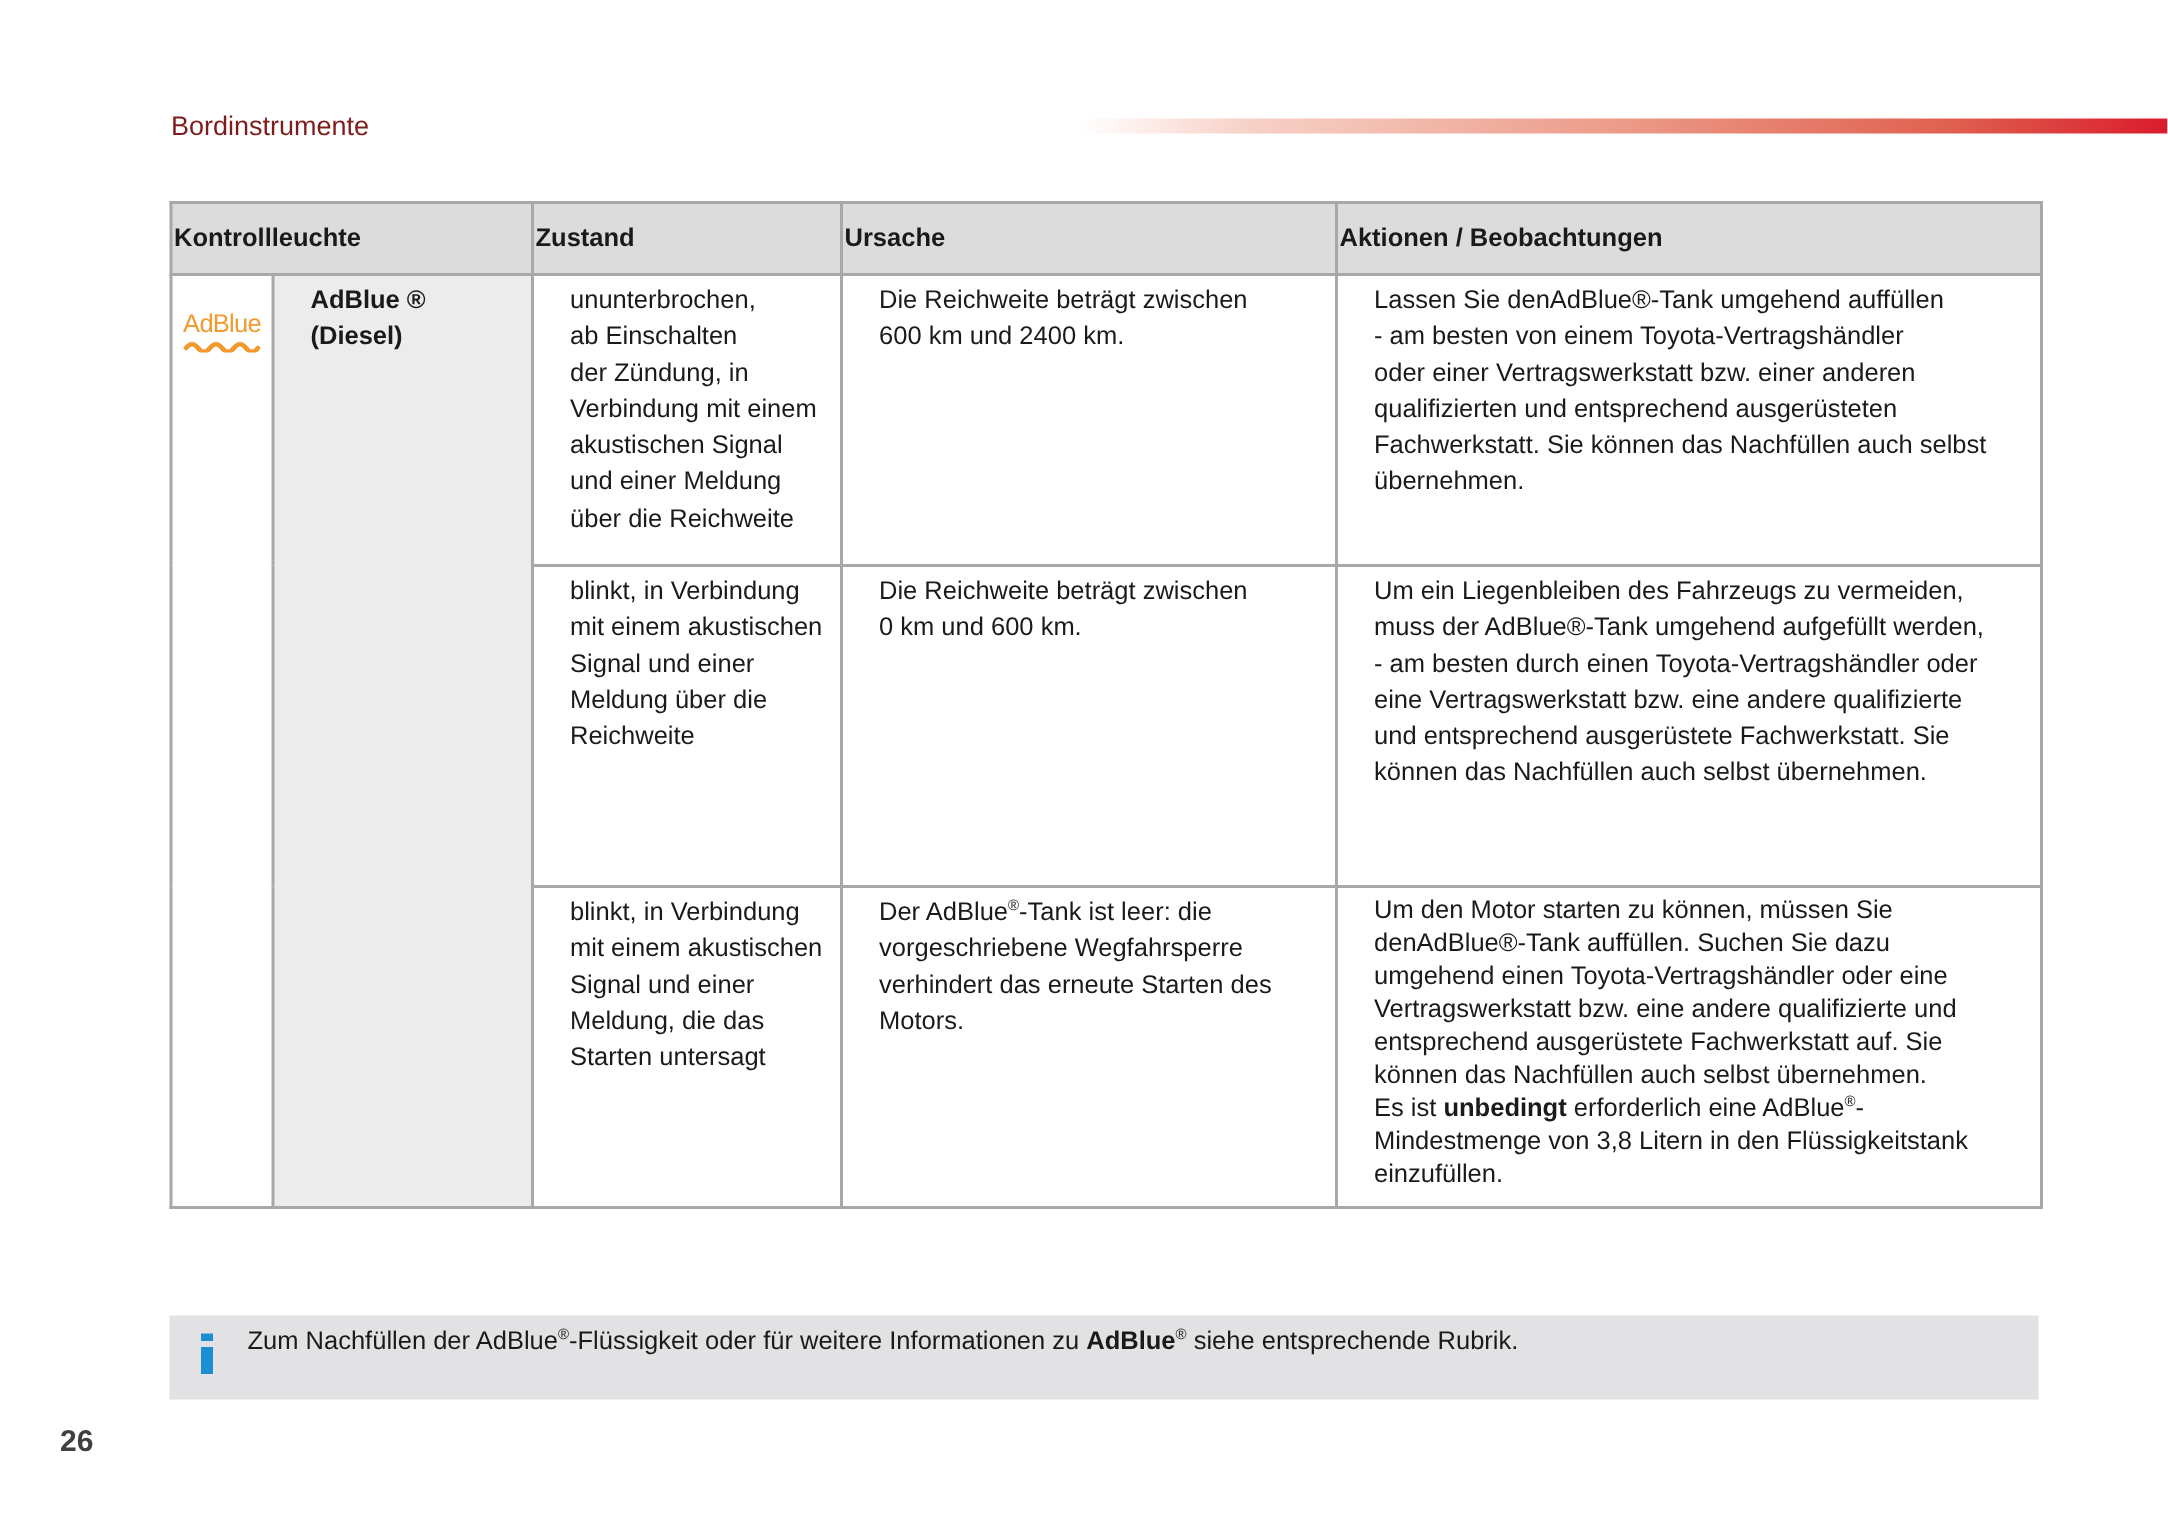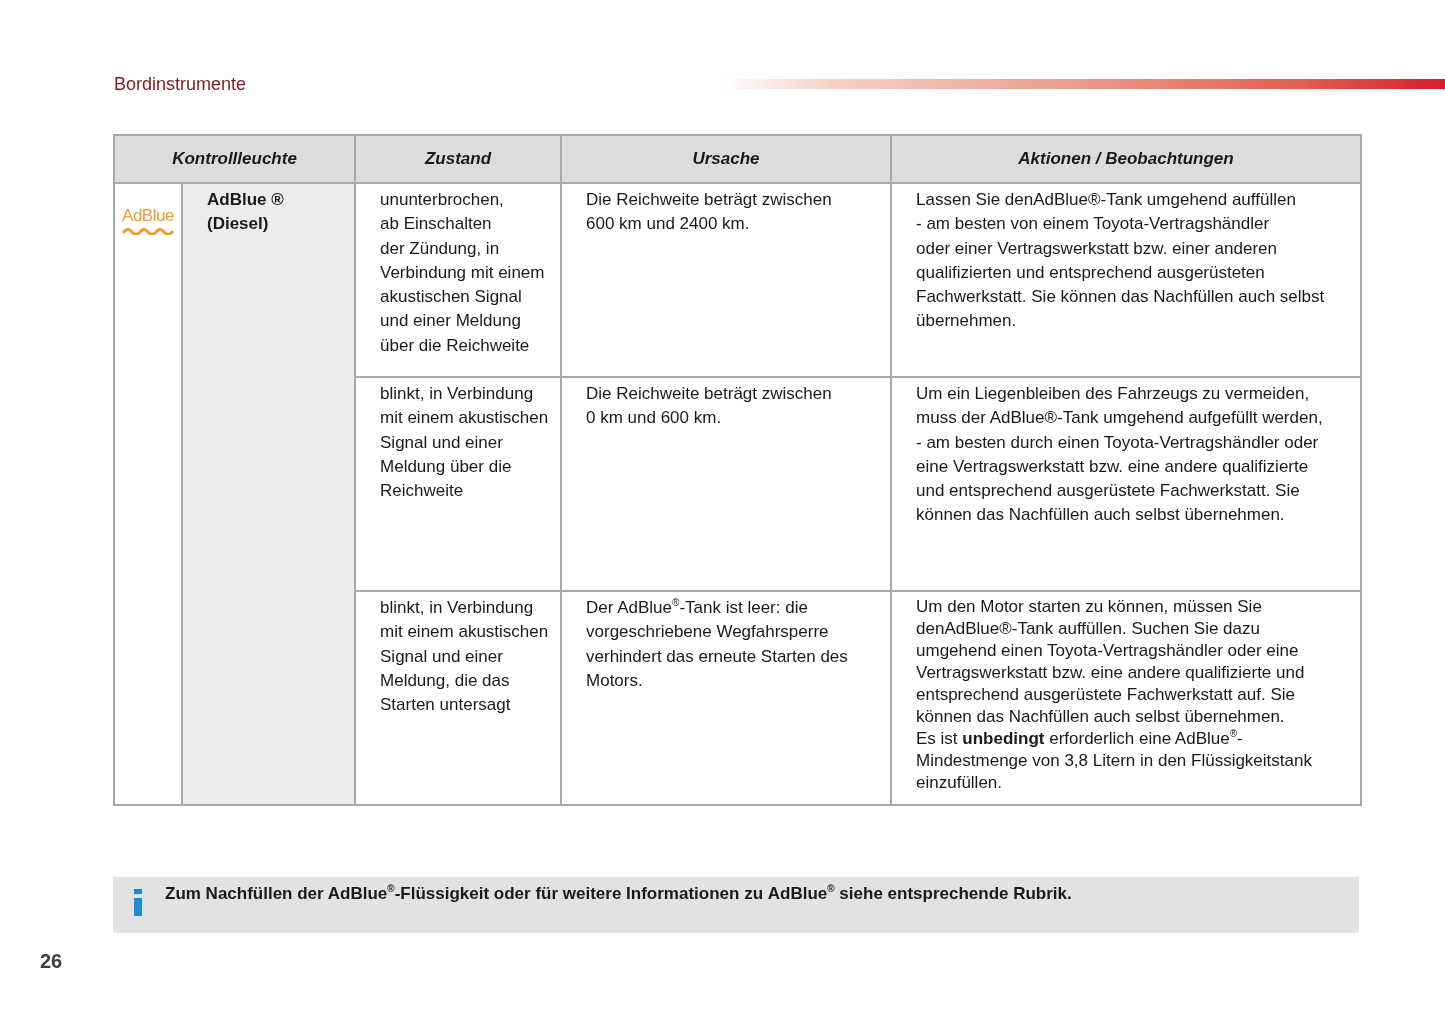--- a/index.html
+++ b/index.html
@@ -4,35 +4,35 @@
 <style>
   html, body { margin:0; padding:0; background:#ffffff; }
   body { width:1445px; height:1026px; position:relative; overflow:hidden;
          font-family:"Liberation Sans", sans-serif; color:#1a1a1a; }
   .section-title { position:absolute; left:114px; top:74px; font-size:18px; color:#7f1d1d; }
   .header-bar { position:absolute; left:720px; top:79px; width:725px; height:10px;
      background:linear-gradient(to right, rgba(255,255,255,0) 0%, #f7d2c8 15%, #ec9a88 50%, #e06050 80%, #d91c2c 100%); }
   table.warn { position:absolute; left:113px; top:134px; width:1247px; border-collapse:collapse;
      table-layout:fixed; font-size:17px; line-height:24.3px; }
   table.warn th, table.warn td { border:2px solid #a8a8a8; vertical-align:top; }
-  table.warn th { background:#dcdcdc; height:44px; font-weight:bold; font-size:17px; text-align:center; vertical-align:middle;font-style:italic; }
+  table.warn th { background:#dcdcdc; height:44px; font-weight:bold; font-size:17px; text-align:left; vertical-align:middle; }
   table.warn td { padding:4px 8px 8px 24px; }
   td.icon-cell { background:#ffffff; padding:20px 2px 0 2px !important; text-align:center; }
   td.name-cell { background:#ececec; font-weight:bold; }
   .adblue-logo { display:inline-block; color:#f29a2e; font-size:17px; letter-spacing:-0.5px; line-height:18px; }
   .adblue-wave { display:block; margin:2px auto 0; }
   .r1 td { height:180px; }
   .r2 td { height:200px; }
   .r3 td { height:200px; }
   .act3 { line-height:22px;margin-top:12px; }
   .note { position:absolute; left:113px; top:877px; width:1246px; height:56px; background:#e2e2e4; }
   .note-icon { position:absolute; left:20px; top:12px; width:10px; height:26px; }
   .note-icon .dot { position:absolute; left:1px; top:0; width:8px; height:5px; background:#1b8fd2; }
   .note-icon .bar { position:absolute; left:1px; top:9px; width:8px; height:18px; background:#1b8fd2; }
-  .note-text { position:absolute; left:52px; top:7px; font-size:17px;font-weight:bold; }
+  .note-text { position:absolute; left:52px; top:7px; font-size:17px; }
   sup { font-size:10px; vertical-align:super; line-height:0; }
   .page-num { position:absolute; left:40px; top:950px; font-size:20px; font-weight:bold; color:#404040; }
 </style>
 </head>
 <body>
 
 <div class="section-title">Bordinstrumente</div>
 <div class="header-bar"></div>
 
 <table class="warn">

